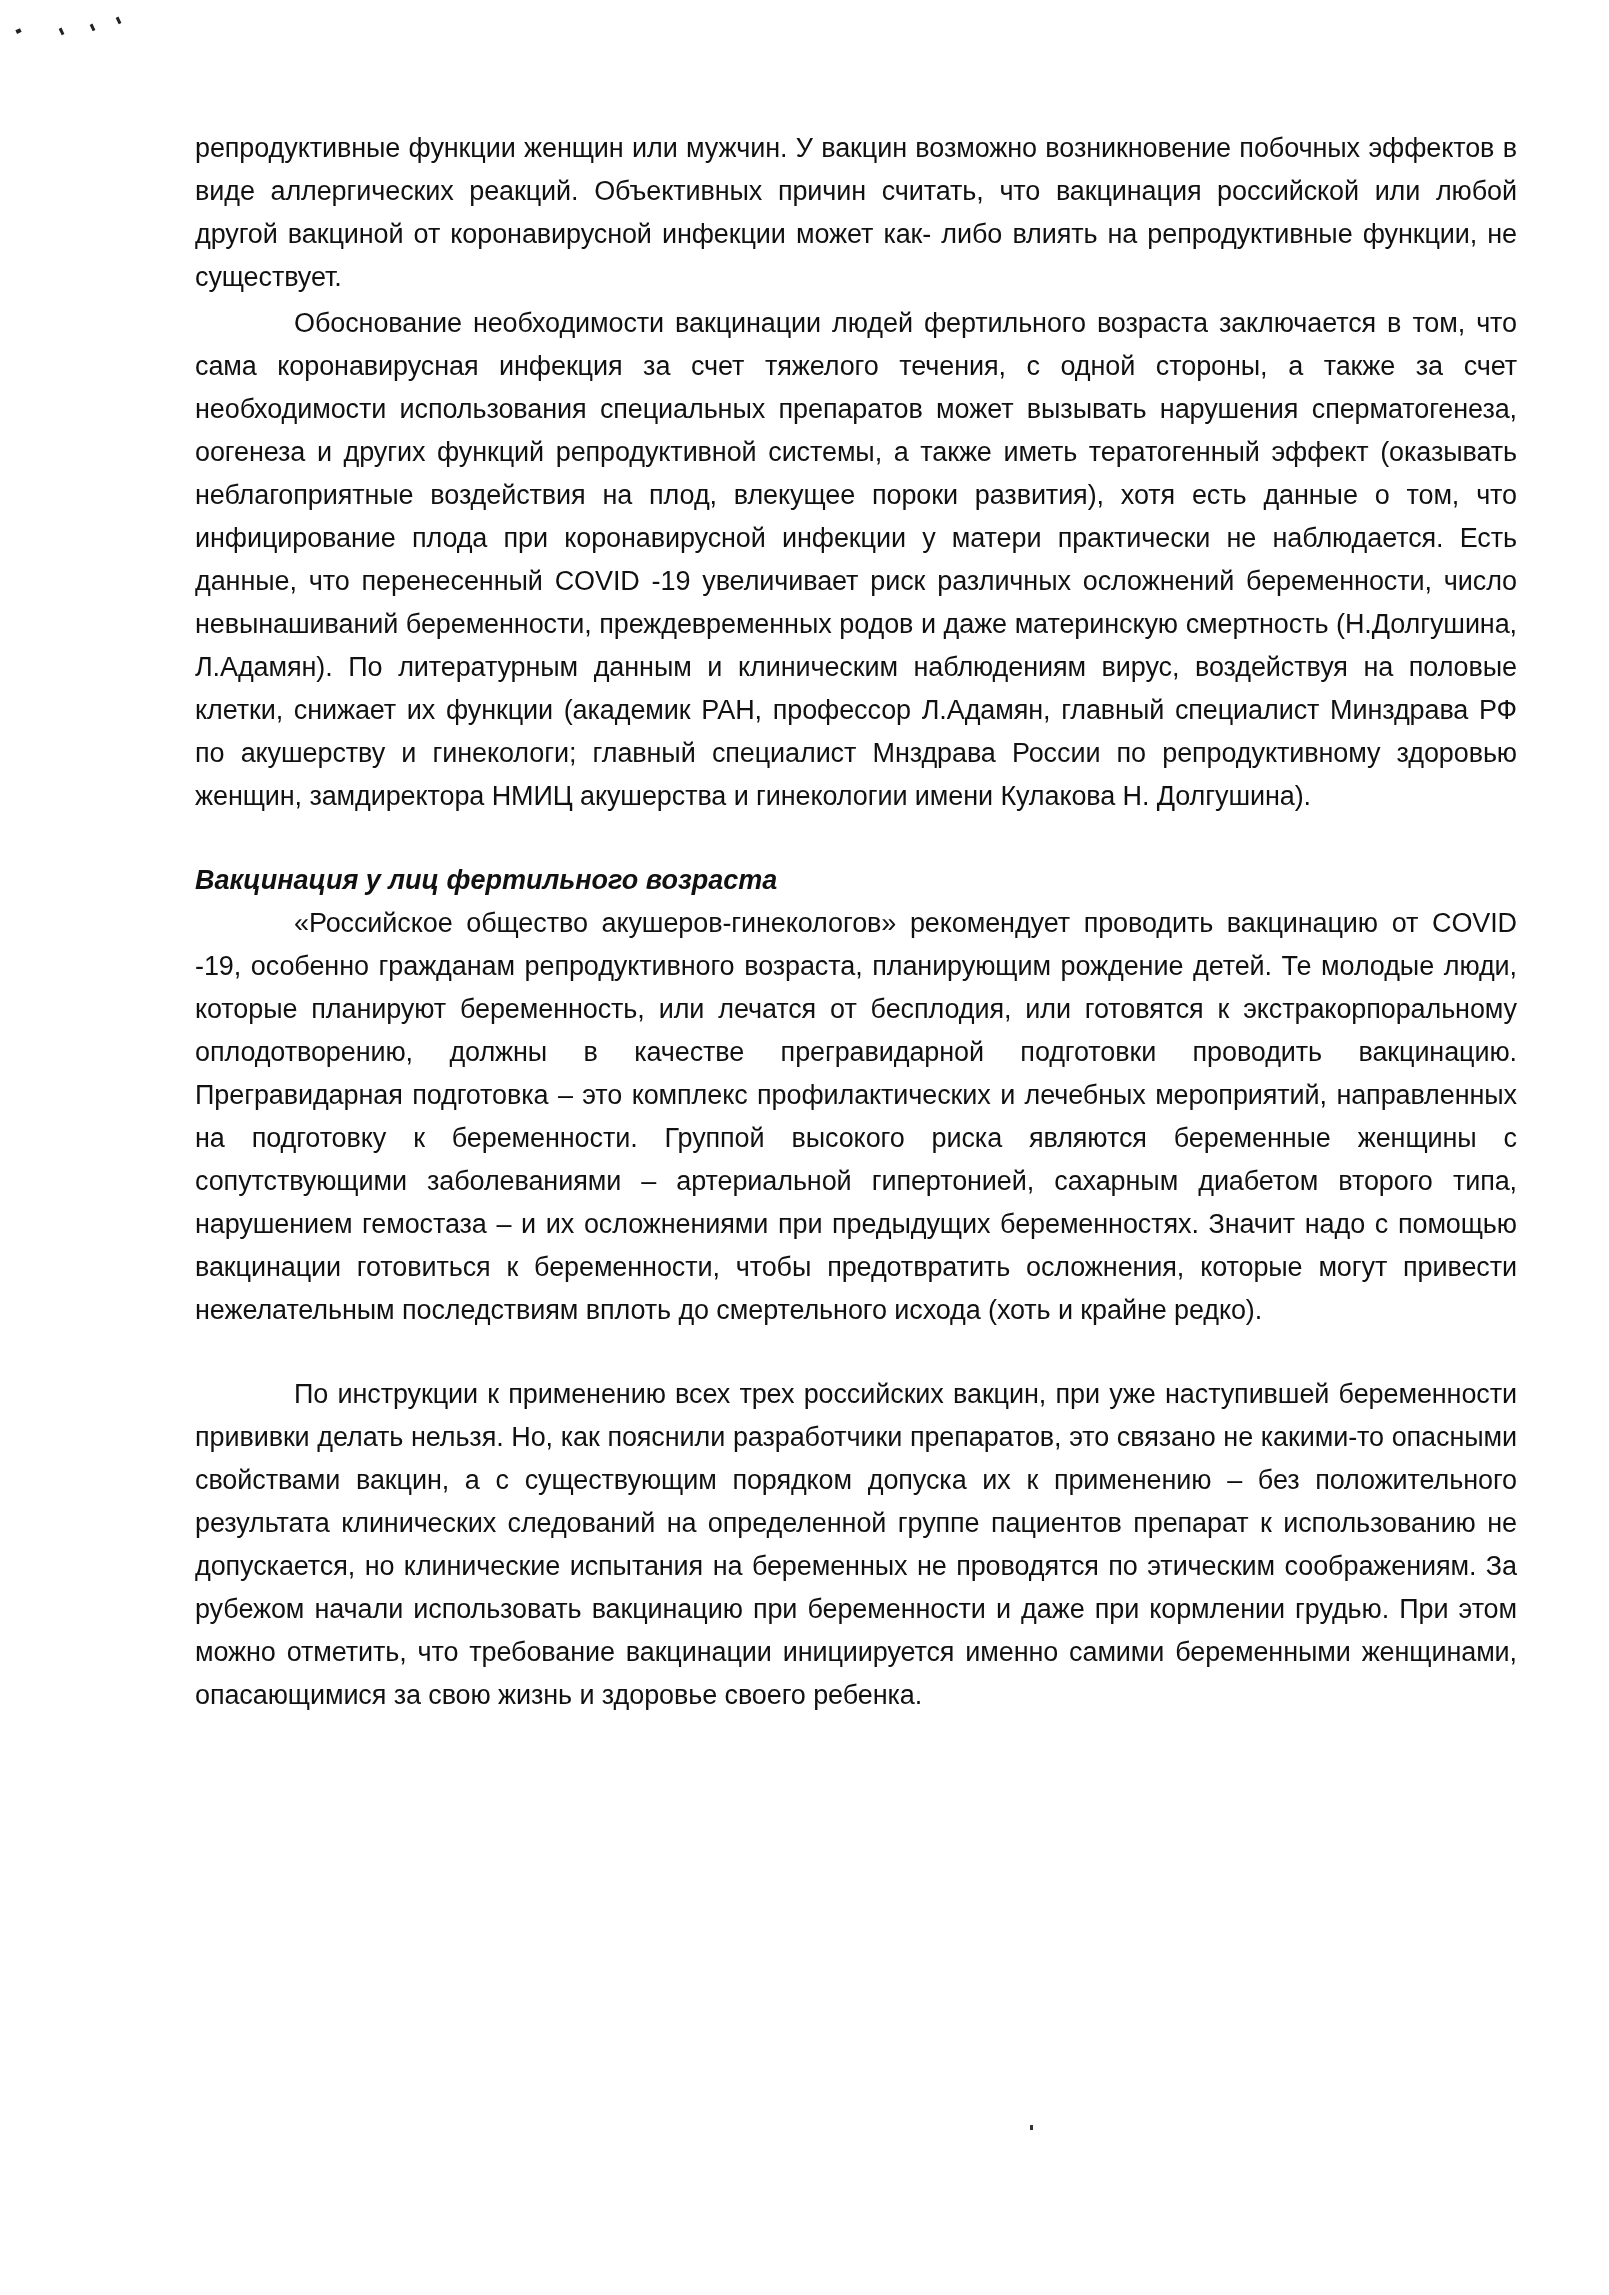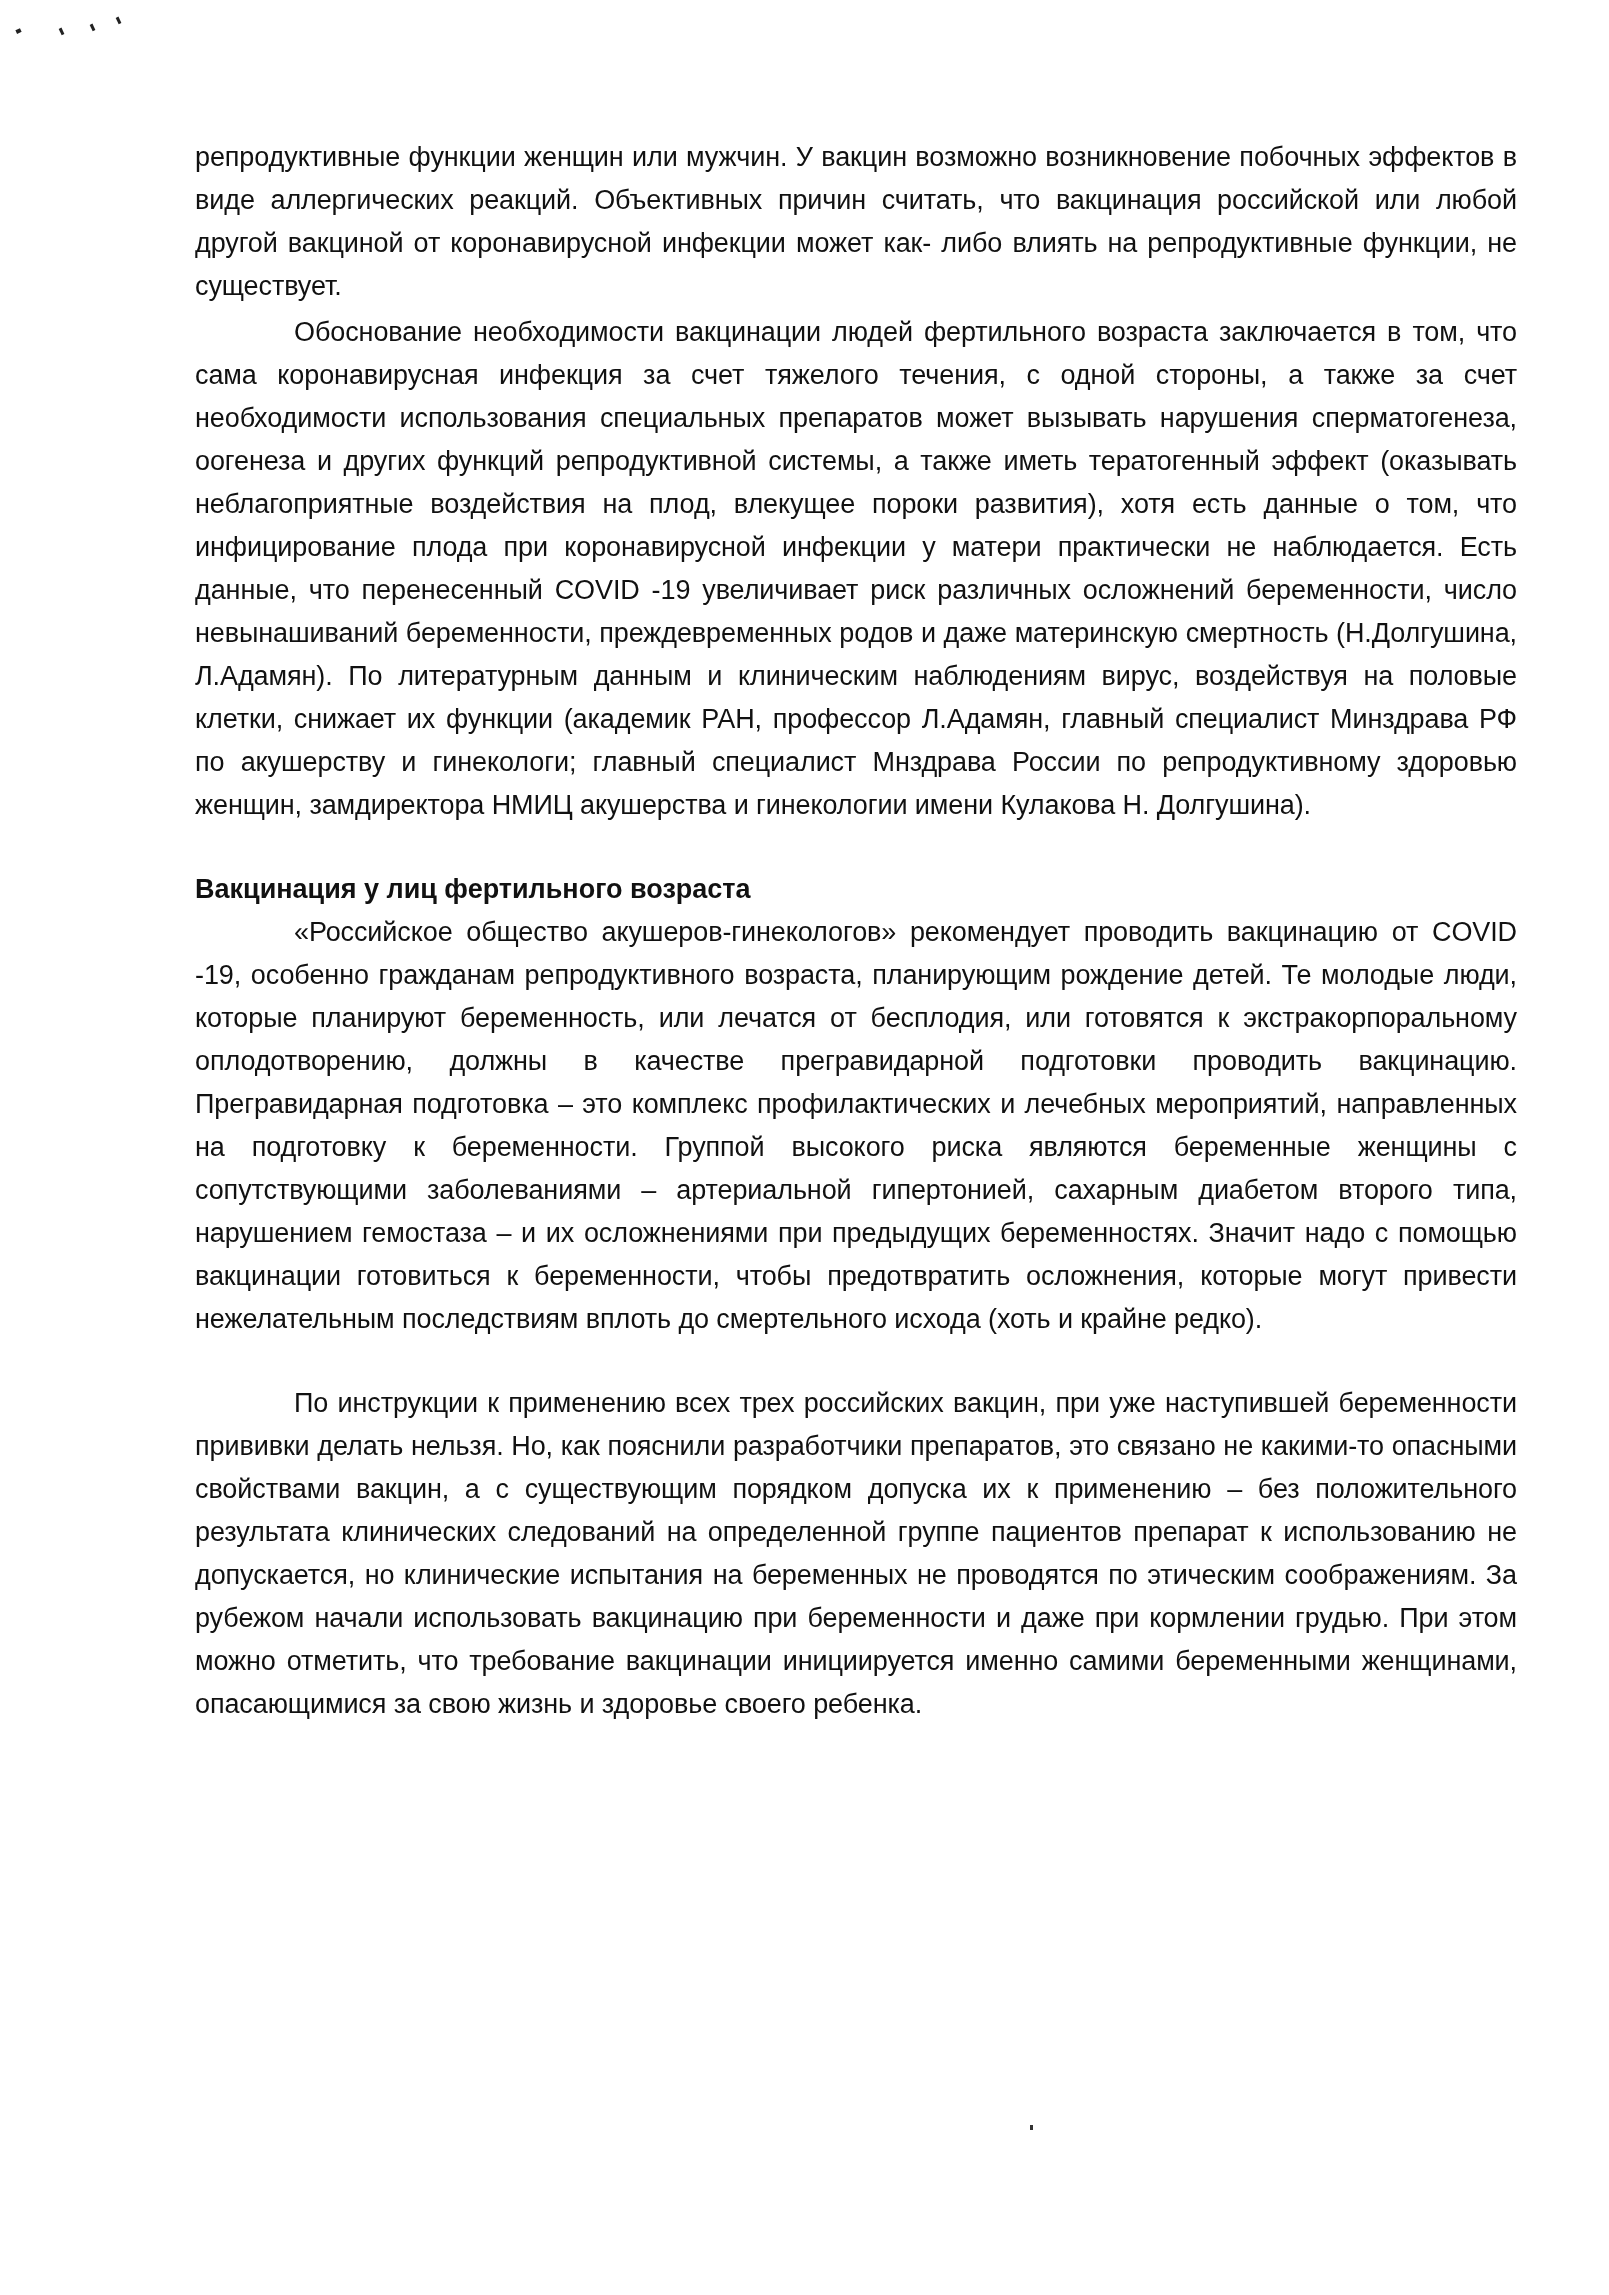--- a/index.html
+++ b/index.html
@@ -25,39 +25,40 @@
     .scan-mark {
       position: absolute;
       background: #222;
       width: 2.7px;
       height: 6.7px;
       transform: rotate(-25deg);
     }
     .page {
       position: absolute;
       left: 195px;
-      top: 136px;
+      top: 127px;
       width: 1322px;
     }
     .block {
       font-size: 27px;
       line-height: 43px;
       text-align: justify;
       text-align-last: left;
       margin: 0;
       letter-spacing: -0.1px;
     }
     .indent {
       text-indent: 99px;
     }
     .heading {
       font-weight: bold;
       font-size: 27px;
       line-height: 43px;
       margin: 0;
+      font-style: italic;
     }
     .gap {
       height: 41px;
     }
     .gap-small {
       height: 2.7px;
     }
     b.bold-run {
       font-weight: normal;
     }

